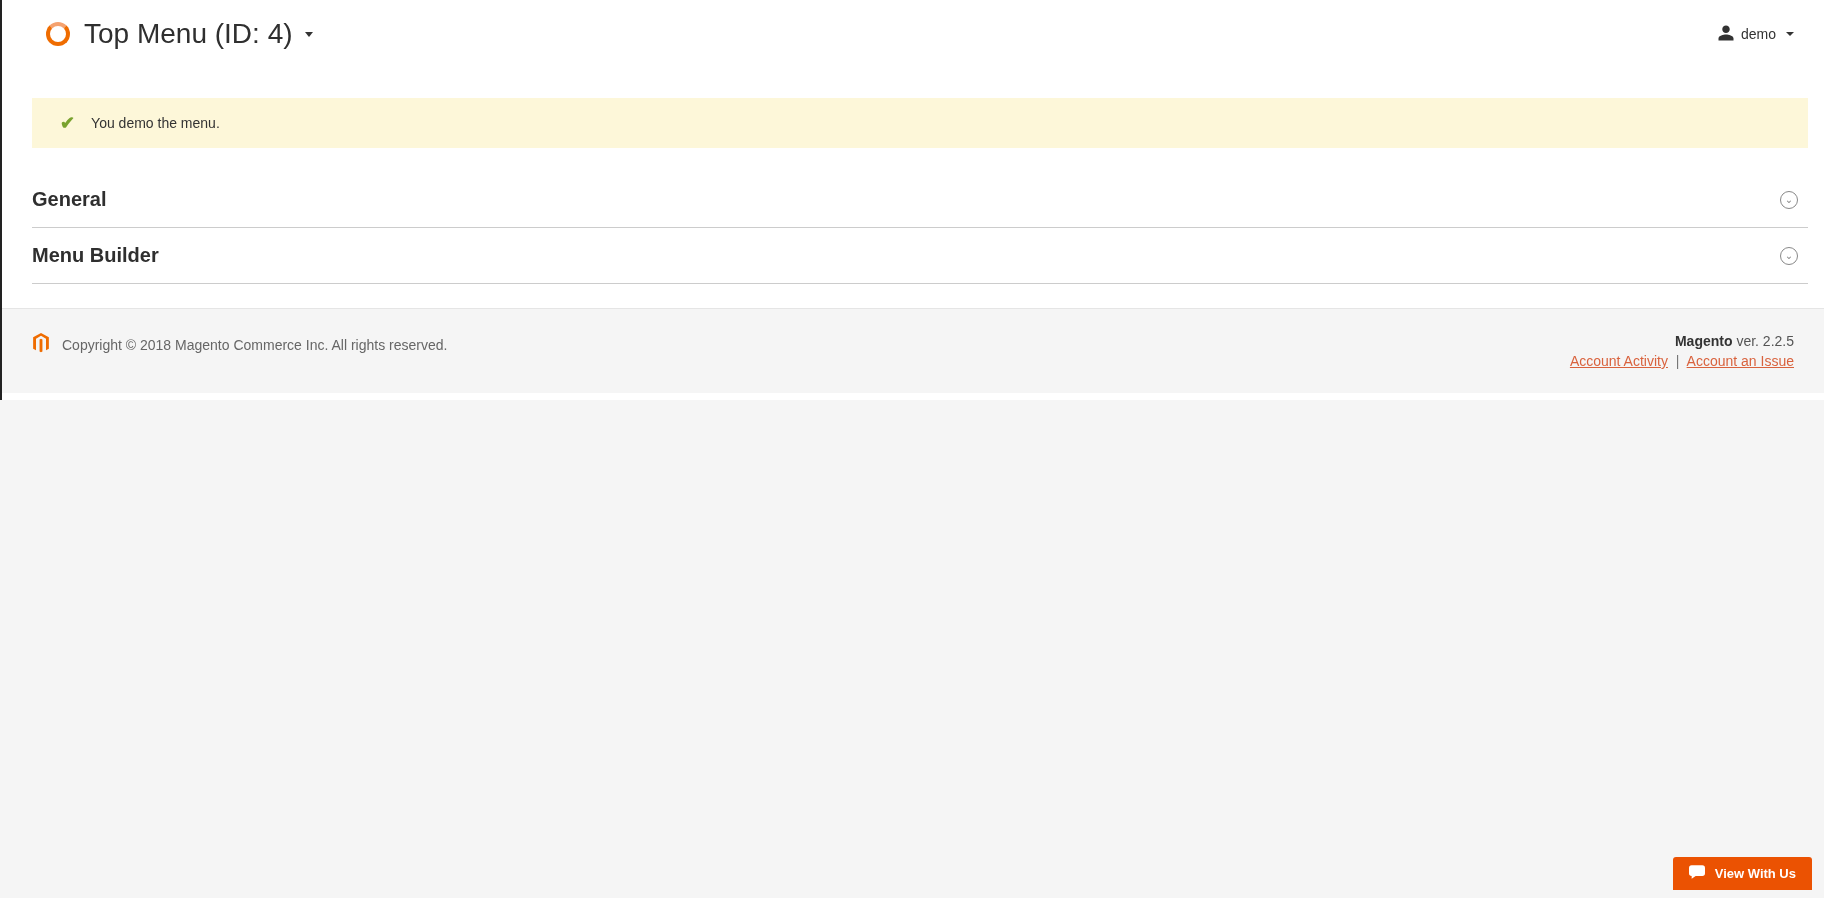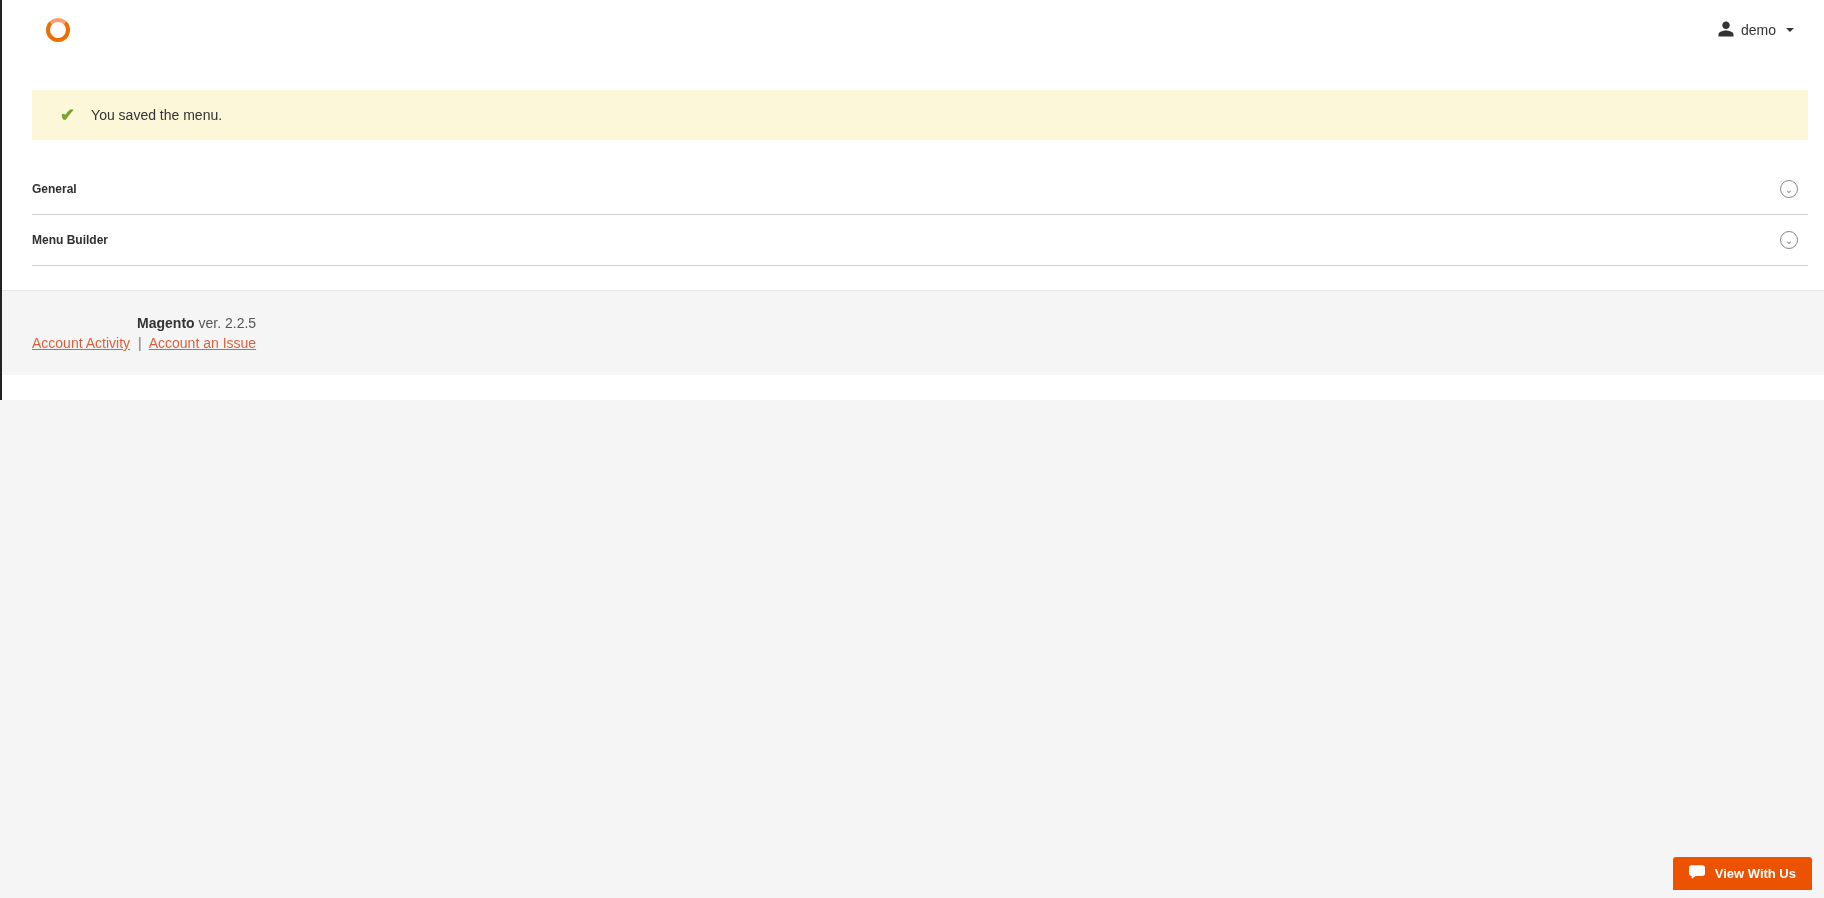--- a/index.html
+++ b/index.html
@@ -108,21 +108,21 @@
     margin-left: 8px;
   }
 
   .section {
     border-bottom: 1px solid #ccc;
     padding: 16px 0;
     display: flex; align-items: center; justify-content: space-between;
     cursor: pointer;
   }
   .section:first-of-type { border-top: 1px solid #ccc; }
-  .section-title { font-size: 12px; font-weight: 700; color: #2f2f2f; }
+  .section-title { font-size: 20px; font-weight: 700; color: #2f2f2f; }
   .chevron-circle {
     width: 18px; height: 18px; border: 1px solid #888; border-radius: 50%;
     display: inline-flex; align-items: center; justify-content: center;
     color: #888; font-size: 10px; margin-right: 10px;
   }
 
   .footer {
     background: #f5f5f5;
     border-top: 1px solid #e5e5e5;
     padding: 24px 30px;
@@ -154,50 +154,62 @@
   }
 </style>
 </head>
 <body>
 
 <div class="page">
 
   <div class="header">
     <div class="header-left">
       <span class="logo-circle"></span>
+      <h1 class="page-title">
+        <span>Top Menu (ID: 4)</span>
+        <span class="caret"></span>
+      </h1>
     </div>
     <div class="user-area">
       <span class="user-icon">
         <svg viewBox="0 0 24 24">
             <path d="M12 12c2.7 0 5-2.3 5-5s-2.3-5-5-5-5 2.3-5 5 2.3 5 5 5zm0 2c-3.3 0-10 1.7-10 5v3h20v-3c0-3.3-6.7-5-10-5z"></path>
           </svg>
       </span>
       <span>demo</span>
       <span class="caret-small"></span>
     </div>
   </div>
 
 
   <div class="content">
     <div class="msg-success">
       <span class="check">✔</span>
-      <span>You saved the menu.</span>
+      <span>You demo the menu.</span>
     </div>
 
     <div class="section" style="border-top:none;">
       <span class="section-title">General</span>
       <span class="chevron-circle">⌄</span>
     </div>
     <div class="section">
       <span class="section-title">Menu Builder</span>
       <span class="chevron-circle">⌄</span>
     </div>
   </div>
 
   <div class="footer">
+    <div class="footer-left">
+      <span class="footer-logo">
+        <svg viewBox="0 0 24 28">
+            <path d="M12 0L1 6v16l4 2V8l7-4 7 4v16l4-2V6L12 0zm-2 9v17l2 1 2-1V9l-2-1-2 1z"></path>
+          </svg>
+      </span>
+      <span>Copyright © 2018 Magento Commerce Inc. All rights reserved.</span>
+    </div>
     <div class="footer-right">
       <div>
         <span class="brand">Magento</span><span> ver. </span><span>2.2.5</span>
       </div>
       <div class="links">
         <a href="#">Account Activity</a>
         <span class="sep">|</span>
         <a href="#">Account an Issue</a>
       </div>
     </div>

